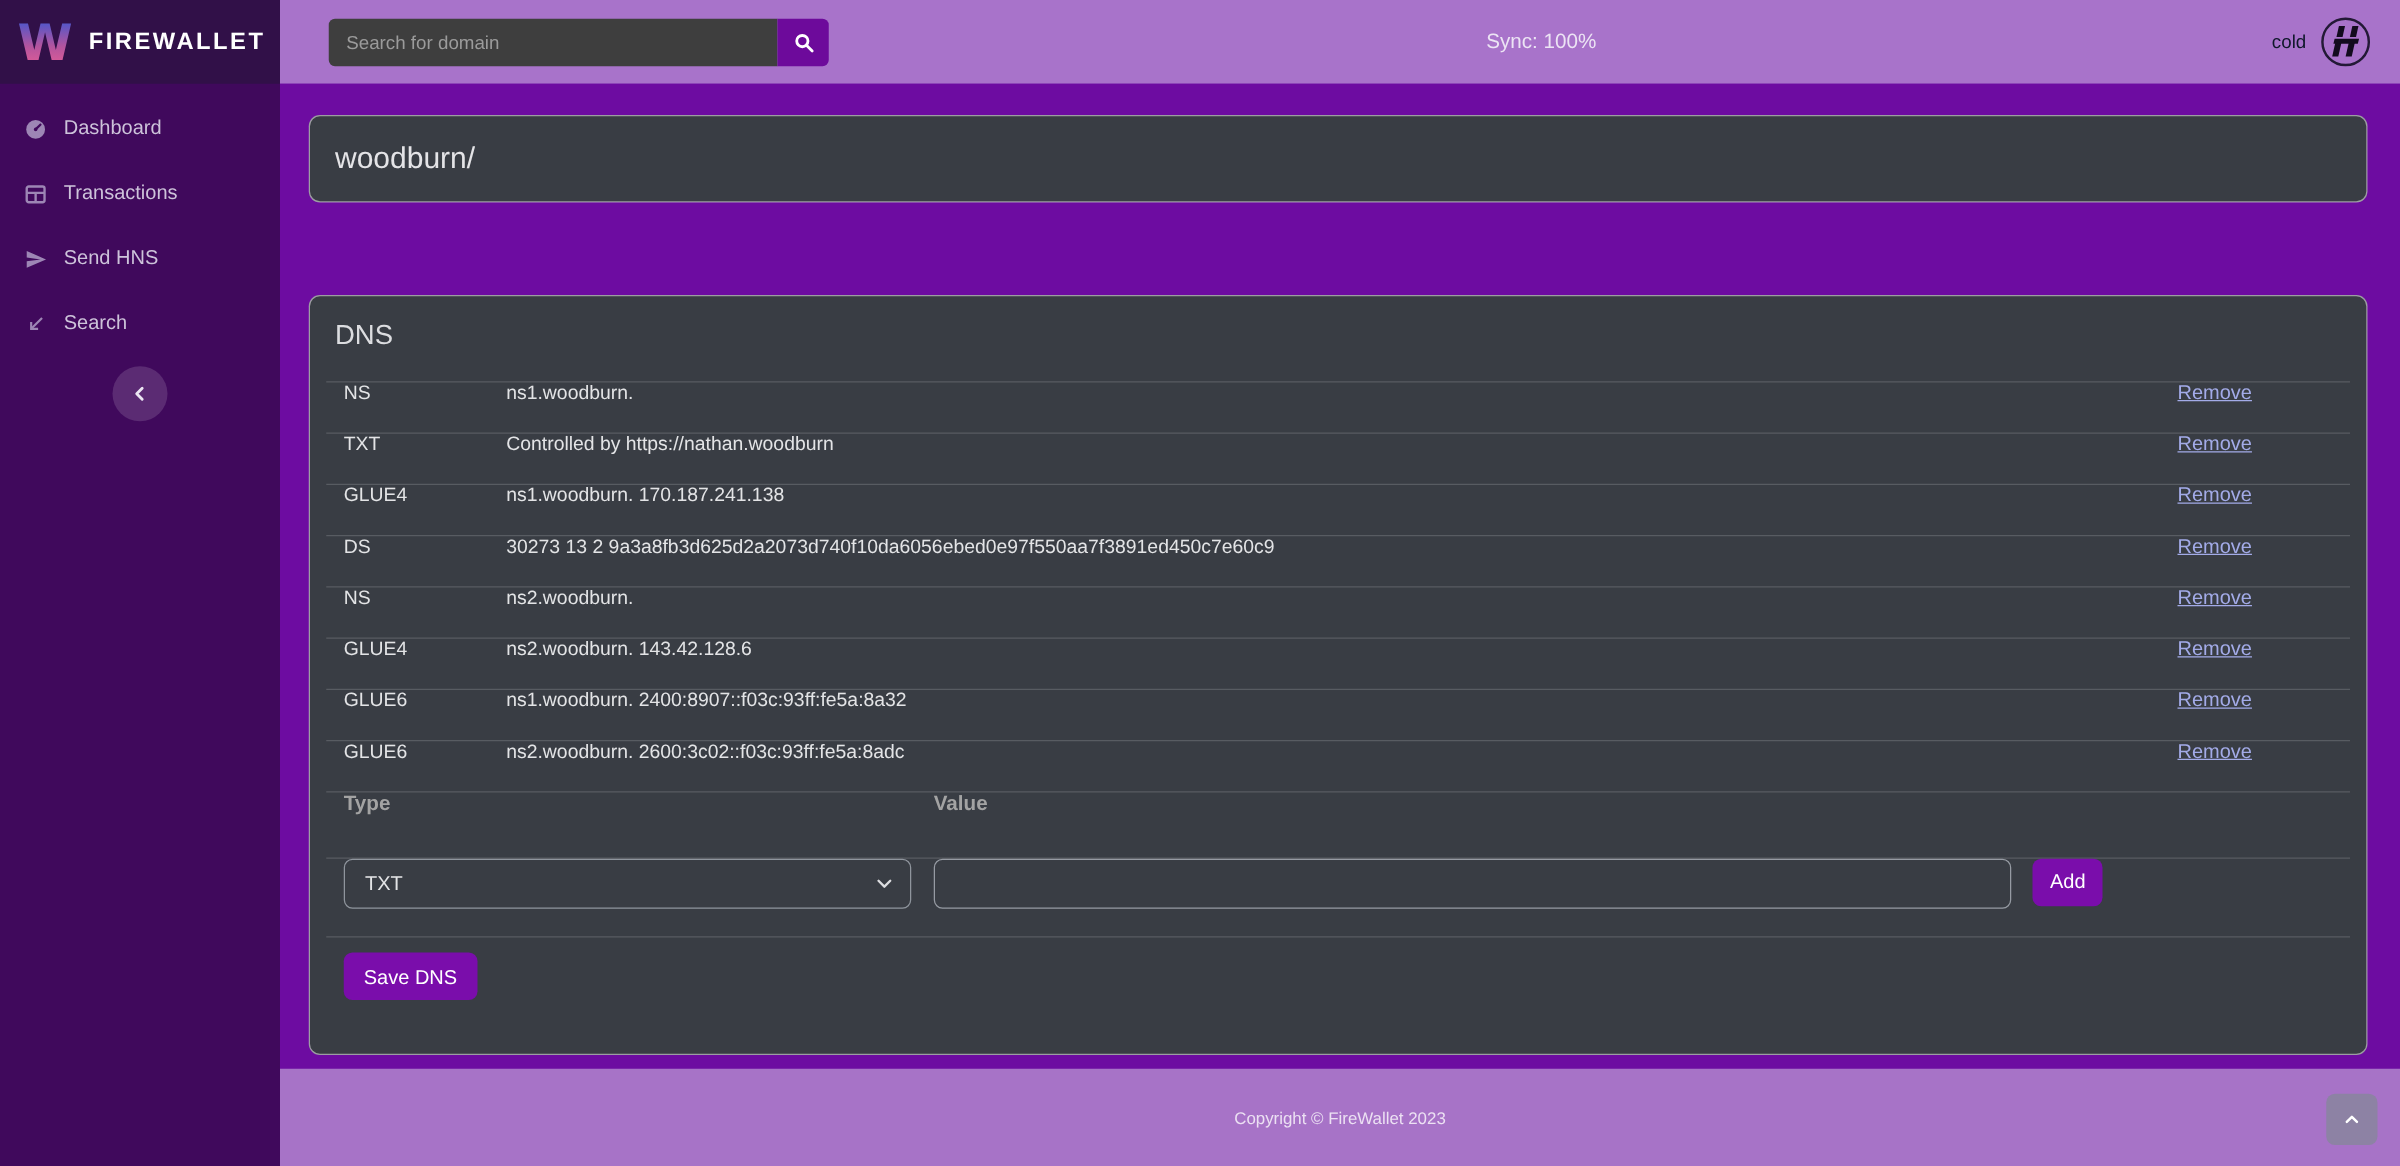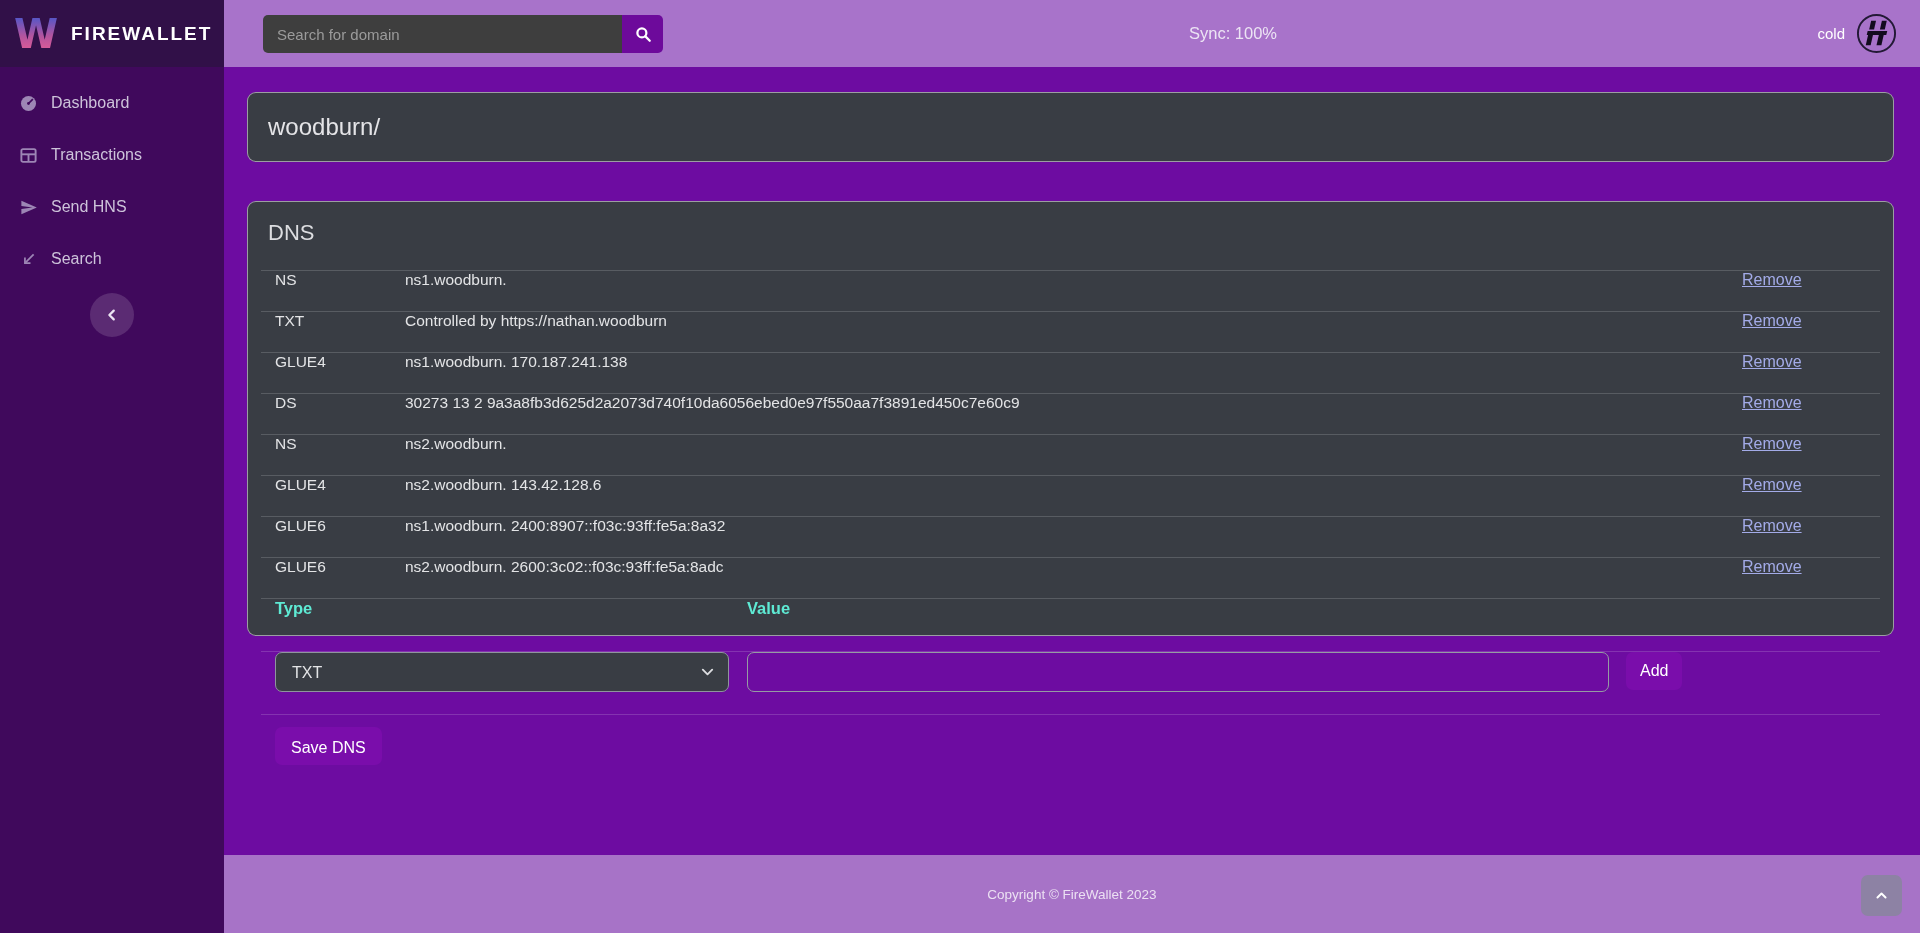--- a/index.html
+++ b/index.html
@@ -30,39 +30,39 @@
   .collapse-btn{position:absolute;left:90px;top:293px;width:44px;height:44px;border-radius:50%;background:rgba(255,255,255,0.14);border:none;display:flex;align-items:center;justify-content:center;cursor:pointer;padding:0}
 
   
   .topbar{position:absolute;left:224px;top:0;right:0;height:67px;background:var(--topbar-bg)}
   .searchbox{position:absolute;left:39px;top:15px;display:flex;height:35px}
   .search-input{width:359px;height:38px;background:var(--search-input-bg);border:none;border-radius:5px 0 0 5px;padding:0 14px;color:#e0e0e0;font-size:15px;outline:none;font-family:inherit}
   .search-input::placeholder{color:#9b9b9b}
   .search-btn{width:41px;height:38px;background:#6d0a9b;border:none;border-radius:0 5px 5px 0;display:flex;align-items:center;justify-content:center;cursor:pointer;padding:0}
   .sync{position:absolute;left:1009px;top:0;height:67px;display:flex;align-items:center;transform:translateX(-50%);color:#ece4f4;font-size:16.5px}
   .wallet{position:absolute;right:22px;top:0;height:67px;display:flex;align-items:center;gap:10px}
-  .wallet-label{color:#ffffff;font-size:15px}
+  .wallet-label{color:#0f172a;font-size:15px}
   .handshake{width:43px;height:43px;cursor:pointer}
 
   
   .main{position:absolute;left:224px;top:67px;right:0;height:788px;background:var(--content-bg);padding:25px 26px 0 23px}
   .card{background:var(--card-bg);border:1px solid rgba(255,255,255,0.5);border-radius:9px;color:#e3e4e6}
   .domain-card{height:70px;display:flex;align-items:center;padding:0 20px}
   .domain-title{font-size:24px;font-weight:400;color:#e4e4e7;margin:0}
-  .dns-card{margin-top:39px;height:435px;padding:0 13px}
+  .dns-card{margin-top:74px;height:608px;padding:0 13px}
   .dns-title{margin:0;padding:18px 7px 24px 7px;font-size:22px;font-weight:400;color:#dcdde0}
 
   .dns-row{display:flex;border-top:1px solid rgba(255,255,255,0.16)}
   .rec-row{height:41px;font-size:15.5px;color:#e3e4e6}
   .cell-type{width:130px;padding-left:14px;flex:none}
   .cell-value{flex:1;padding-left:14px}
   .cell-action{width:152px;padding-left:14px;flex:none}
   .remove-link{color:var(--remove-link);text-decoration:underline;font-size:16px;cursor:pointer}
 
-  .form-head{height:53px;font-weight:700;font-size:16.5px;color:#5eead4}
+  .form-head{height:53px;font-weight:700;font-size:16.5px;color:#a3a3a3}
   .fcol1{width:472px;padding-left:14px;flex:none}
   .fcol2{flex:1;padding-left:14px}
   .fcol3{width:254px;flex:none}
   .form-row{height:64px;border-bottom:1px solid rgba(255,255,255,0.16)}
   .select-wrap{position:relative;width:454px}
   .type-select{width:100%;height:40px;appearance:none;-webkit-appearance:none;background:var(--card-bg);border:1px solid #8f959d;border-radius:7px;color:#e3e4e6;font-size:16px;padding:0 16px;font-family:inherit;cursor:pointer;outline:none}
   .select-chevron{position:absolute;right:14px;top:12px;pointer-events:none;display:flex}
   .value-input{width:862px;height:40px;background:transparent;border:1px solid #969ba3;border-radius:7px;color:#e3e4e6;font-size:16px;padding:0 14px;outline:none;font-family:inherit}
   .btn{background:var(--accent-purple);color:#fff;border:none;border-radius:7px;font-size:16px;height:38px;padding:0 14px;cursor:pointer;font-family:inherit}
   .save-btn{margin:12px 0 0 14px;padding:12px 16px}

